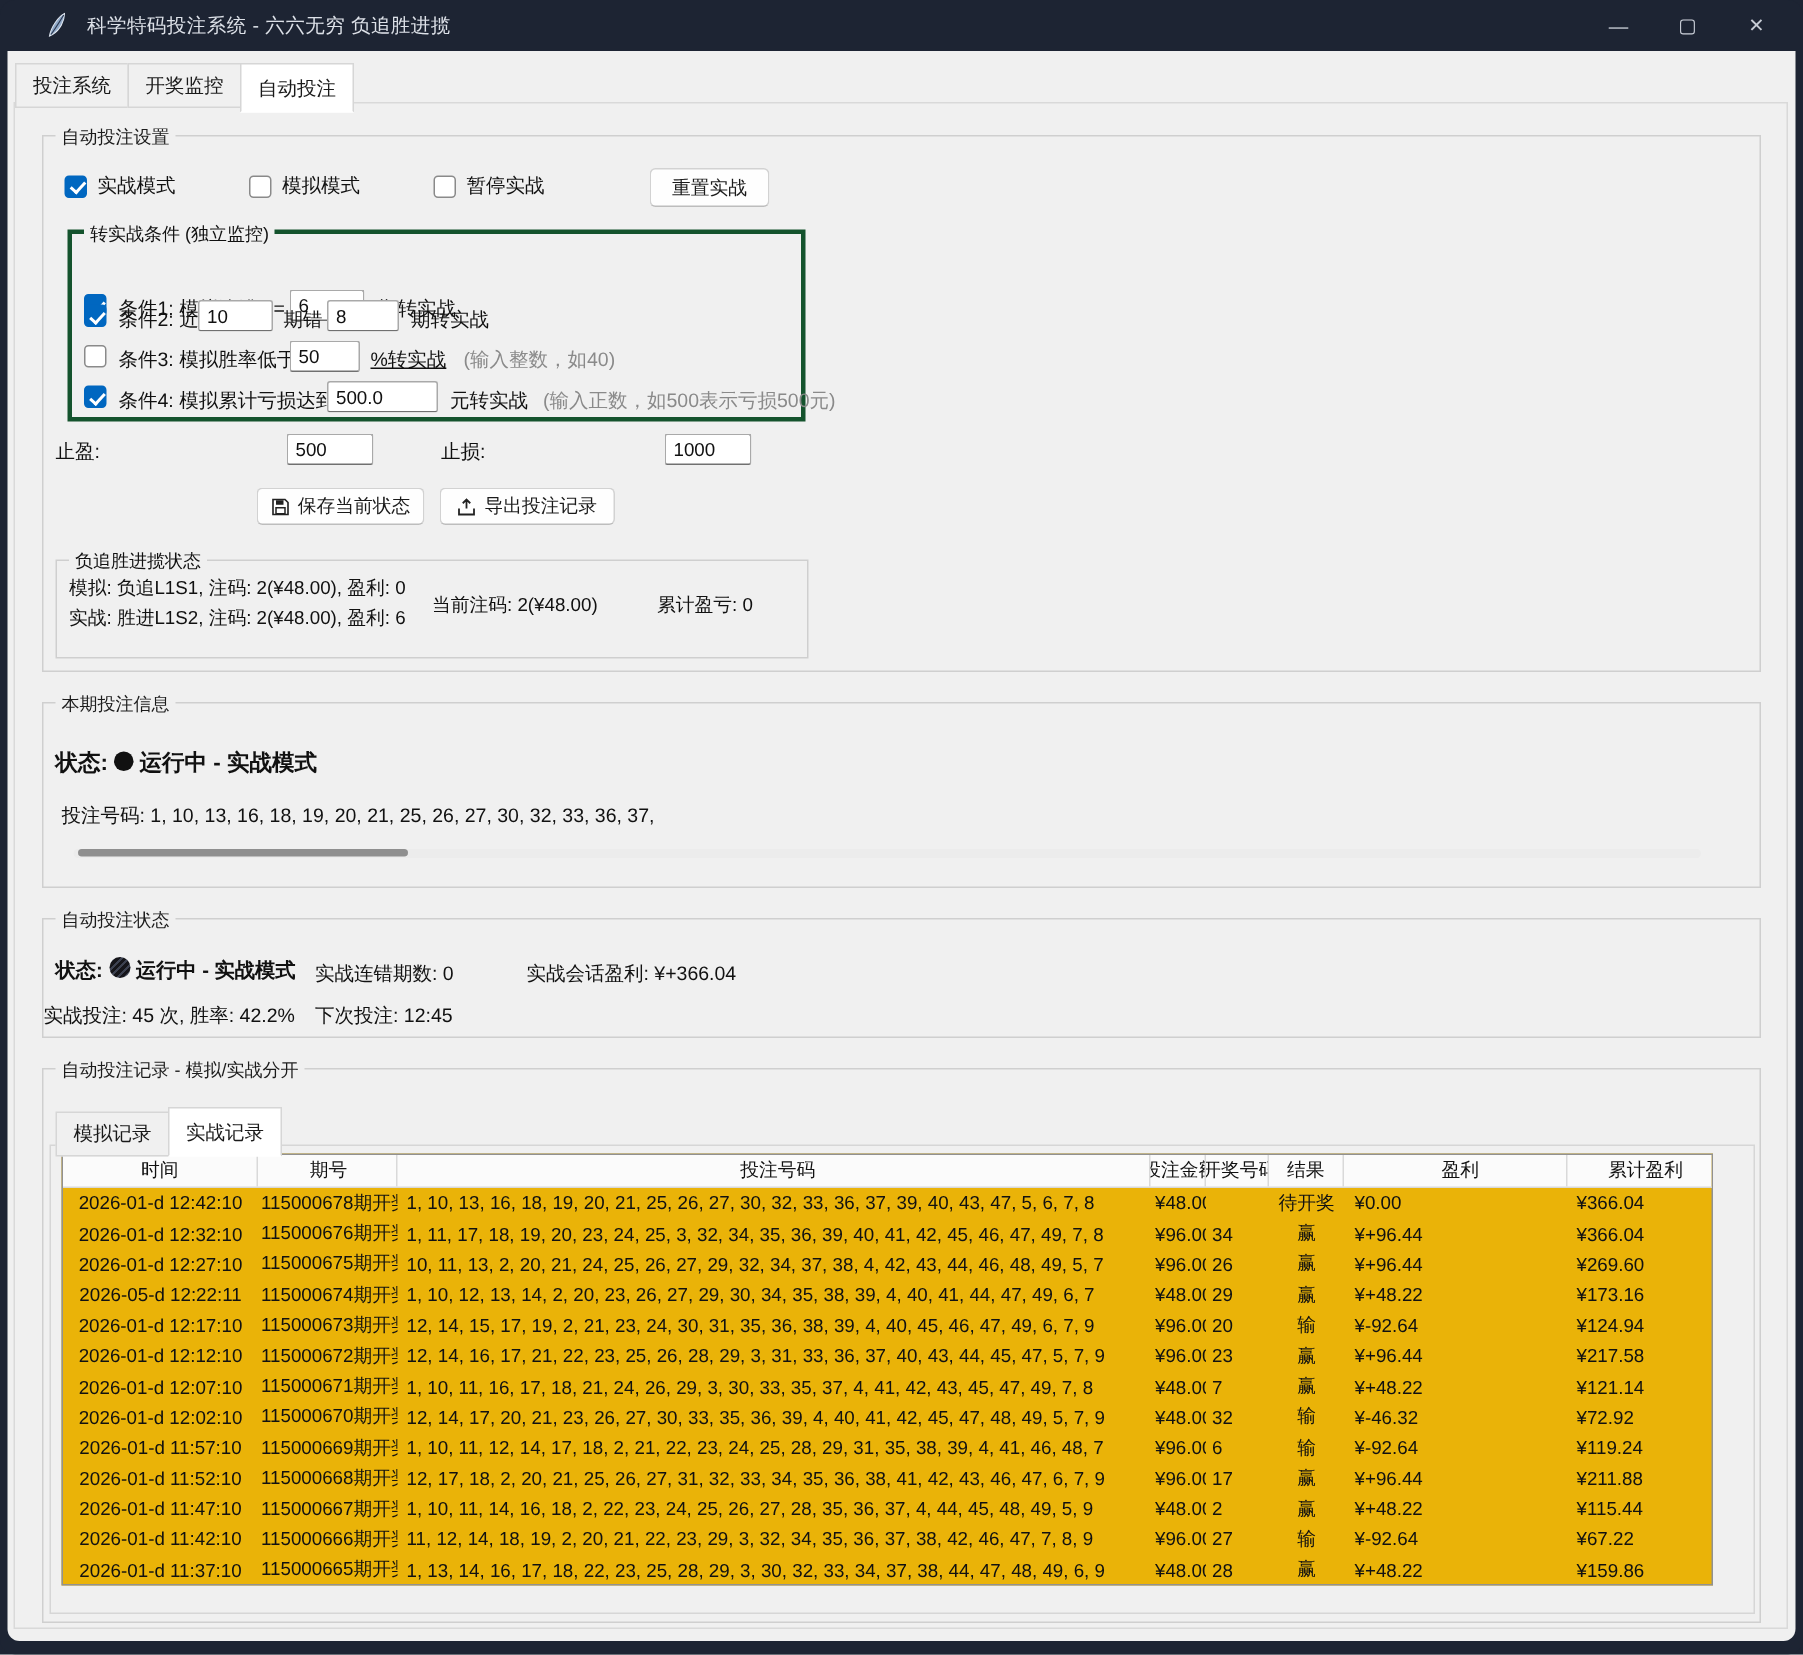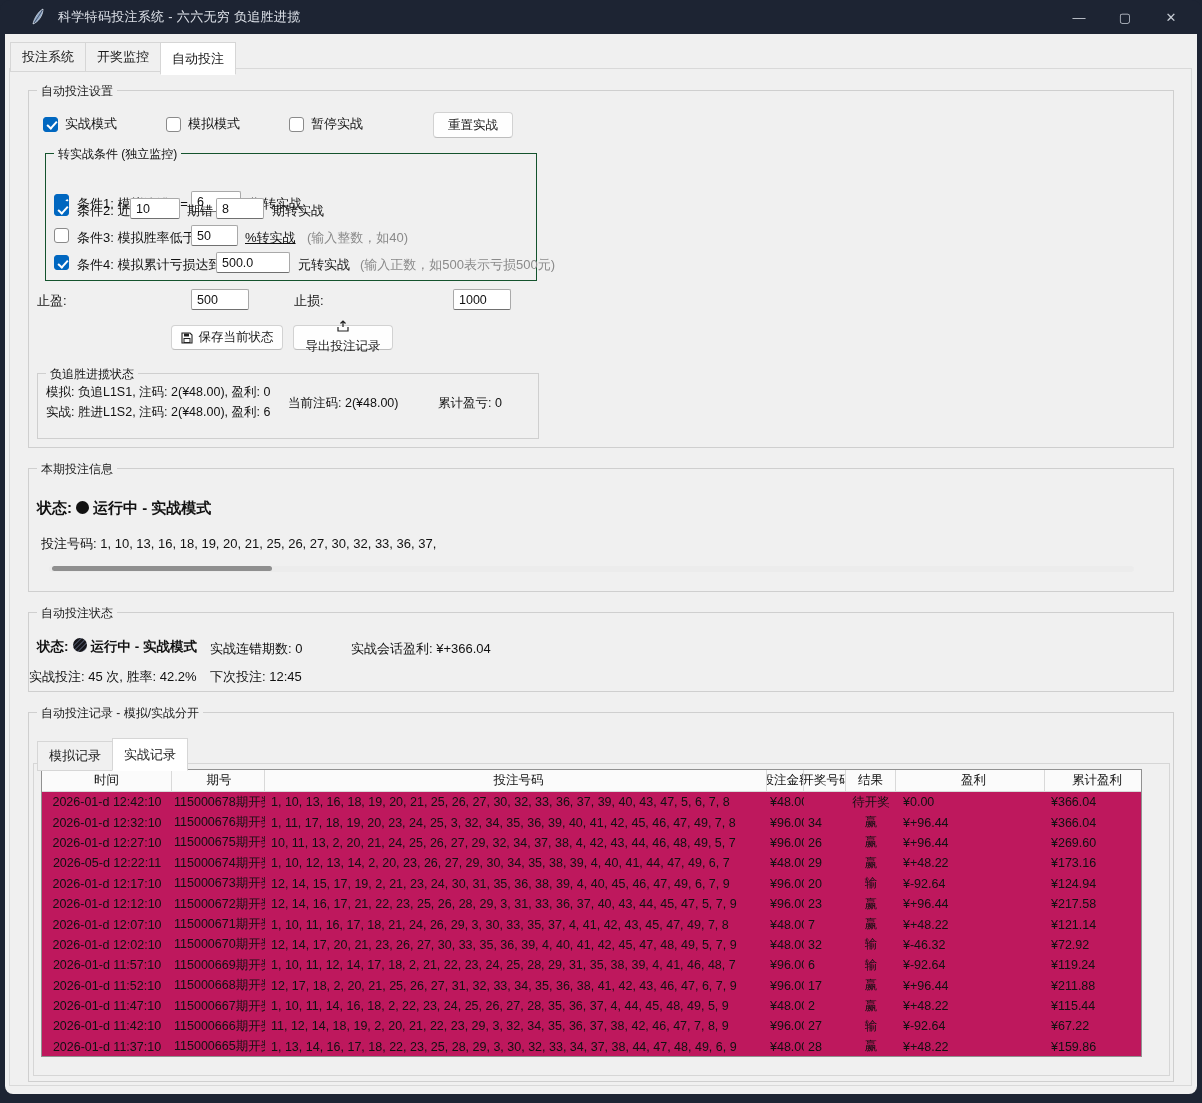--- a/index.html
+++ b/index.html
@@ -33,21 +33,21 @@
   
   .cbitem { position:absolute; display:flex; align-items:center; gap:7px; font-size:13px; }
   .cb { position:relative; width:15px; height:15px; border:1px solid #8a8a8a; border-radius:3px; background:#fff; flex:0 0 auto; }
   .cb.on { background:#0067c0; border-color:#0067c0; }
   .cb.on::after { content:""; position:absolute; left:4.5px; top:1.5px; width:4px; height:8px; border:solid #fff; border-width:0 2px 2px 0; transform:rotate(42deg); }
   .entry { position:absolute; height:21px; background:#fff; border:1px solid #a9a9a9; border-bottom:1.5px solid #707070; font-size:12.5px; padding:0 5px; font-family:inherit; color:#111; border-radius:2px; }
   .btn { position:absolute; display:flex; align-items:center; justify-content:center; gap:6px; background:#fefefe; border:1px solid #d2d2d2; border-bottom-color:#bdbdbd; border-radius:4px; font-size:12.5px; color:#1a1a1a; }
   .hint { color:#8a8a8a; }
   .lbl { position:absolute; font-size:13px; white-space:nowrap; }
   
-  .condgroup { position:absolute; left:16px; top:62px; width:492px; height:128px; border:1px solid #14532d; }
+  .condgroup { position:absolute; left:16px; top:62px; width:492px; height:128px; border:3px solid #14532d; }
   .condgroup .glabel { position:absolute; top:-8px; left:8px; background:#f0f0f0; padding:0 4px; font-size:12px; }
   .condrow { position:absolute; left:0; width:100%; height:24px; }
   .condrow .cbitem { left:8px; top:4px; }
   .condrow .txt { position:absolute; font-size:13px; top:5px; white-space:nowrap; }
   .condrow .entry { top:1px; }
   
   .sgroup { position:absolute; left:8px; top:282px; width:502px; height:66px; border:1px solid #cfcfcf; }
   .sgroup .glabel { position:absolute; top:-8px; left:8px; background:#f0f0f0; padding:0 4px; font-size:12px; }
   .sline { position:absolute; font-size:12.5px; white-space:nowrap; }
   
@@ -55,21 +55,21 @@
   .dot.striped { background:repeating-linear-gradient(135deg,#15151a 0 2px,#3c4150 2px 3.5px); width:14px; height:14px; }
   
   .hscroll-track { position:absolute; height:6px; background:#ececec; border-radius:3px; }
   .hscroll-thumb { position:absolute; top:0; height:5px; background:#8f8f8f; border-radius:3px; }
   .vscroll-track { position:absolute; width:6px; background:#efefef; }
   .vscroll-thumb { position:absolute; left:1px; width:4px; background:#8f8f8f; border-radius:2px; }
   
   .rec-tabs { position:absolute; left:8px; top:25px; display:flex; align-items:flex-end; z-index:3; }
   .rec-pane { position:absolute; left:4px; top:50px; width:1137px; height:313px; border:1px solid #d6d6d6; background:#f0f0f0; z-index:1; }
   
-  .table { position:absolute; left:12px; top:56px; width:1101px; height:288px; background:#be185d; border:1px solid #919191; z-index:2; font-size:12.5px; }
+  .table { position:absolute; left:12px; top:56px; width:1101px; height:288px; background:#eab308; border:1px solid #919191; z-index:2; font-size:12.5px; }
   .thead { display:flex; height:22px; background:#fbfbfb; border-bottom:1px solid #d9d9d9; }
   .th { display:flex; align-items:center; justify-content:center; border-right:1px solid #d9d9d9; overflow:hidden; white-space:nowrap; flex:0 0 auto; }
   .th:last-child { border-right:none; }
   .trow { display:flex; height:20.4px; align-items:center; }
   .td { overflow:hidden; white-space:nowrap; flex:0 0 auto; height:100%; display:flex; align-items:center; }
   .c-time   { width:130px; justify-content:center; }
   .c-period { width:93px;  padding-left:2px; }
   .c-nums   { width:502px; padding-left:6px; }
   .c-amt    { width:37px;  padding-left:3px; }
   .c-draw   { width:42px;  padding-left:4px; }
@@ -166,33 +166,33 @@
           <span class="txt" style="left:31px;">条件4: 模拟累计亏损达到</span>
           <input class="entry" style="left: 170px; width: 74px;" value="500.0">
           <span class="txt" style="left:252px;">元转实战</span>
           <span class="txt hint" style="left:314px;">(输入正数，如500表示亏损500元)</span>
         </div>
       </div>
 
       <span class="lbl" style="left:8px; top:201px;">止盈:</span>
       <input class="entry" style="left: 162px; top: 198px; width: 58px;" value="500">
       <span class="lbl" style="left:265px; top:201px;">止损:</span>
-      <input class="entry" style="left: 424px; top: 198px; width: 58px;" value="1000">
+      <input class="entry" style="left: 414px; top: 198px; width: 58px;" value="1000">
 
       <div class="btn" style="left:142px; top:234px; width:112px; height:25px;">
         <span>
           <svg class="icon" width="12" height="12" viewBox="0 0 12 12">
               <path d="M1 1 h8 l2 2 v8 h-10 Z" fill="none" stroke="#222" stroke-width="1.1"></path>
               <rect x="3" y="1.5" width="5" height="3" fill="#222"></rect>
               <rect x="3" y="6.5" width="6" height="4" fill="none" stroke="#222" stroke-width="1"></rect>
             </svg>
         </span>
         <span>保存当前状态</span>
       </div>
-      <div class="btn" style="left:264px; top:234px; width:100px; height:25px;flex-direction:column;">
+      <div class="btn" style="left:264px; top:234px; width:117px; height:25px;">
         <span>
           <svg class="icon" width="12" height="12" viewBox="0 0 12 12">
               <path d="M1 7 v4 h10 v-4" fill="none" stroke="#222" stroke-width="1.2"></path>
               <path d="M6 1 v6 M3.5 3.5 L6 1 l2.5 2.5" fill="none" stroke="#222" stroke-width="1.2"></path>
             </svg>
         </span>
         <span>导出投注记录</span>
       </div>
 
       <div class="sgroup">

